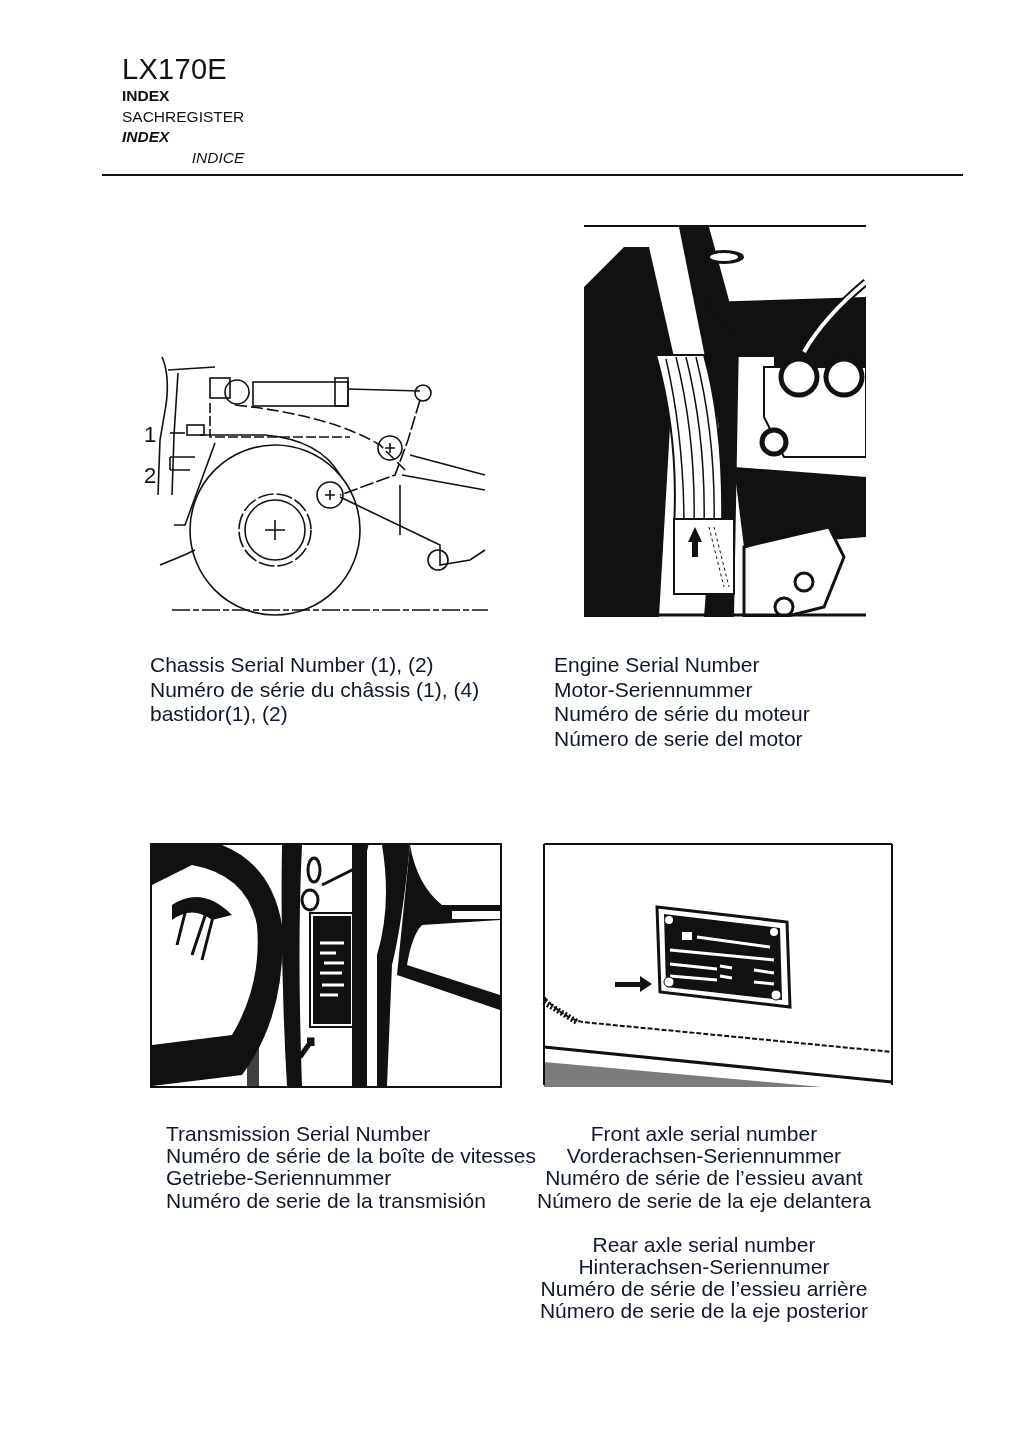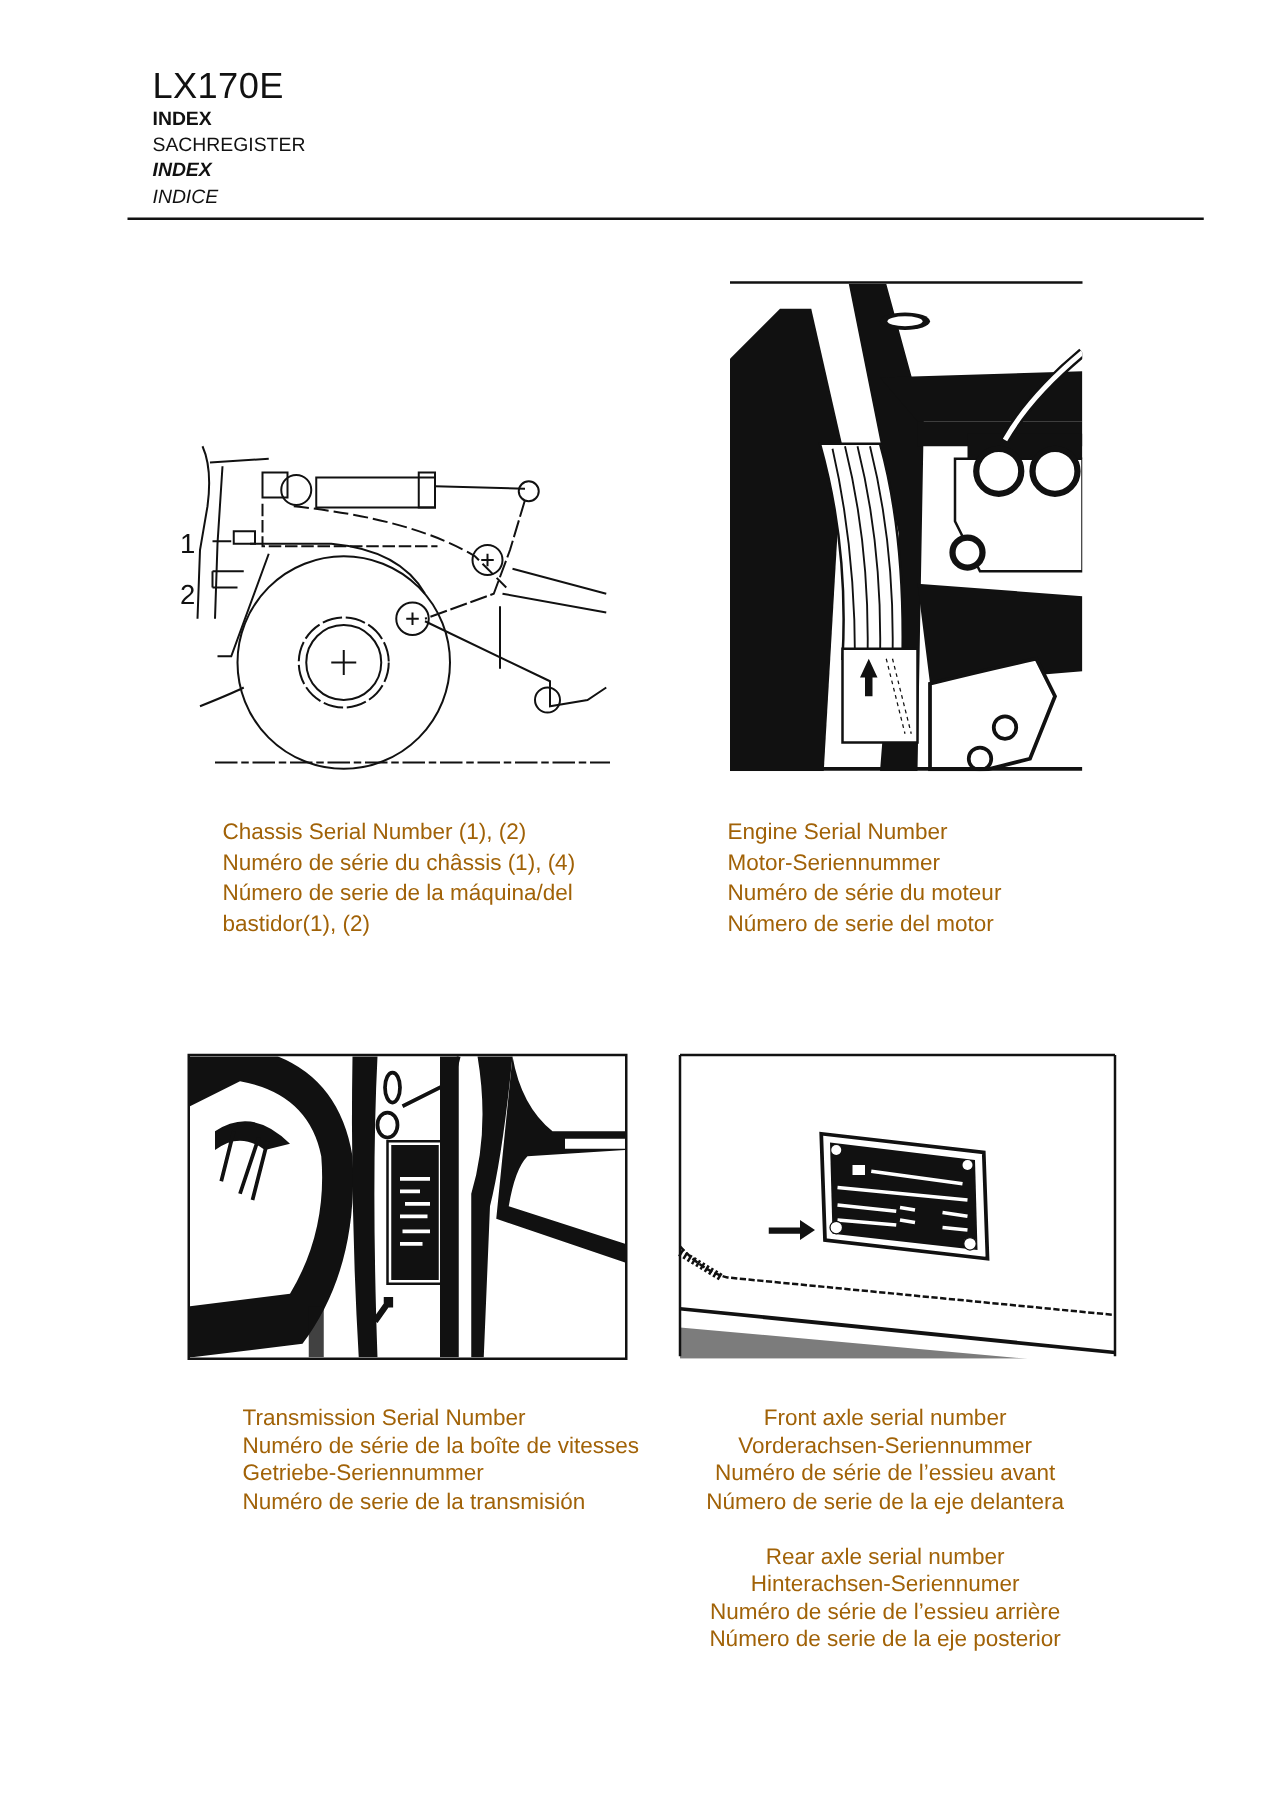--- a/index.html
+++ b/index.html
@@ -3,24 +3,24 @@
 <meta charset="utf-8">
 <style>
   html, body { margin:0; padding:0; background:#ffffff; }
   body { width:1024px; height:1449px; position:relative; overflow:hidden;
          font-family:"Liberation Sans", sans-serif; color:#111; }
   .header { position:absolute; left:122px; top:52px; }
   .model { font-size:29px; font-weight:normal; line-height:34px; letter-spacing:0.3px; }
   .hline { font-size:15.5px; line-height:20.5px; }
   .b { font-weight:bold; }
   .bi { font-weight:bold; font-style:italic; }
-  .i { font-style:italic; }
+  .i { font-style:italic;text-align:right; }
   .rule { position:absolute; left:102px; top:174px; width:861px; height:2px; background:#111; }
   .fig { position:absolute; overflow:hidden; }
-  .caption { position:absolute; font-size:18px; color:#a16207;margin-left:28px; }
+  .caption { position:absolute; font-size:21px; color:#0f172a; }
   .caption div { white-space:nowrap; }
   .c1 div { line-height:24.6px; }
   .c2 div { line-height:22.2px; }
   .gap { height:22px; }
 </style>
 </head>
 <body>
 
 <div class="header">
   <div class="model">LX170E</div>
@@ -108,21 +108,20 @@
     <path d="M160 320 Q200 310 245 300 L260 330 L240 380 L200 390 L160 390 Z" fill="#fff" stroke="#111" stroke-width="3"></path>
     <circle cx="220" cy="355" r="9" fill="#fff" stroke="#111" stroke-width="3"></circle>
     <circle cx="200" cy="380" r="9" fill="#fff" stroke="#111" stroke-width="3"></circle>
     <path d="M0 388 L282 388" stroke="#111" stroke-width="3"></path>
   </svg>
 </div>
 
 <div class="caption c1" style="left:150px;top:653px;">
   <div>Chassis Serial Number (1), (2)</div>
   <div>Numéro de série du châssis (1), (4)</div>
-  <div>Número de serie de la máquina/del</div>
   <div>bastidor(1), (2)</div>
 </div>
 <div class="caption c1" style="left:554px;top:653px;">
   <div>Engine Serial Number</div>
   <div>Motor-Seriennummer</div>
   <div>Numéro de série du moteur</div>
   <div>Número de serie del motor</div>
 </div>
 
 <div class="fig" style="left:150px;top:843px;width:352px;height:245px;border:2px solid #111;box-sizing:border-box;background:#fff;">

